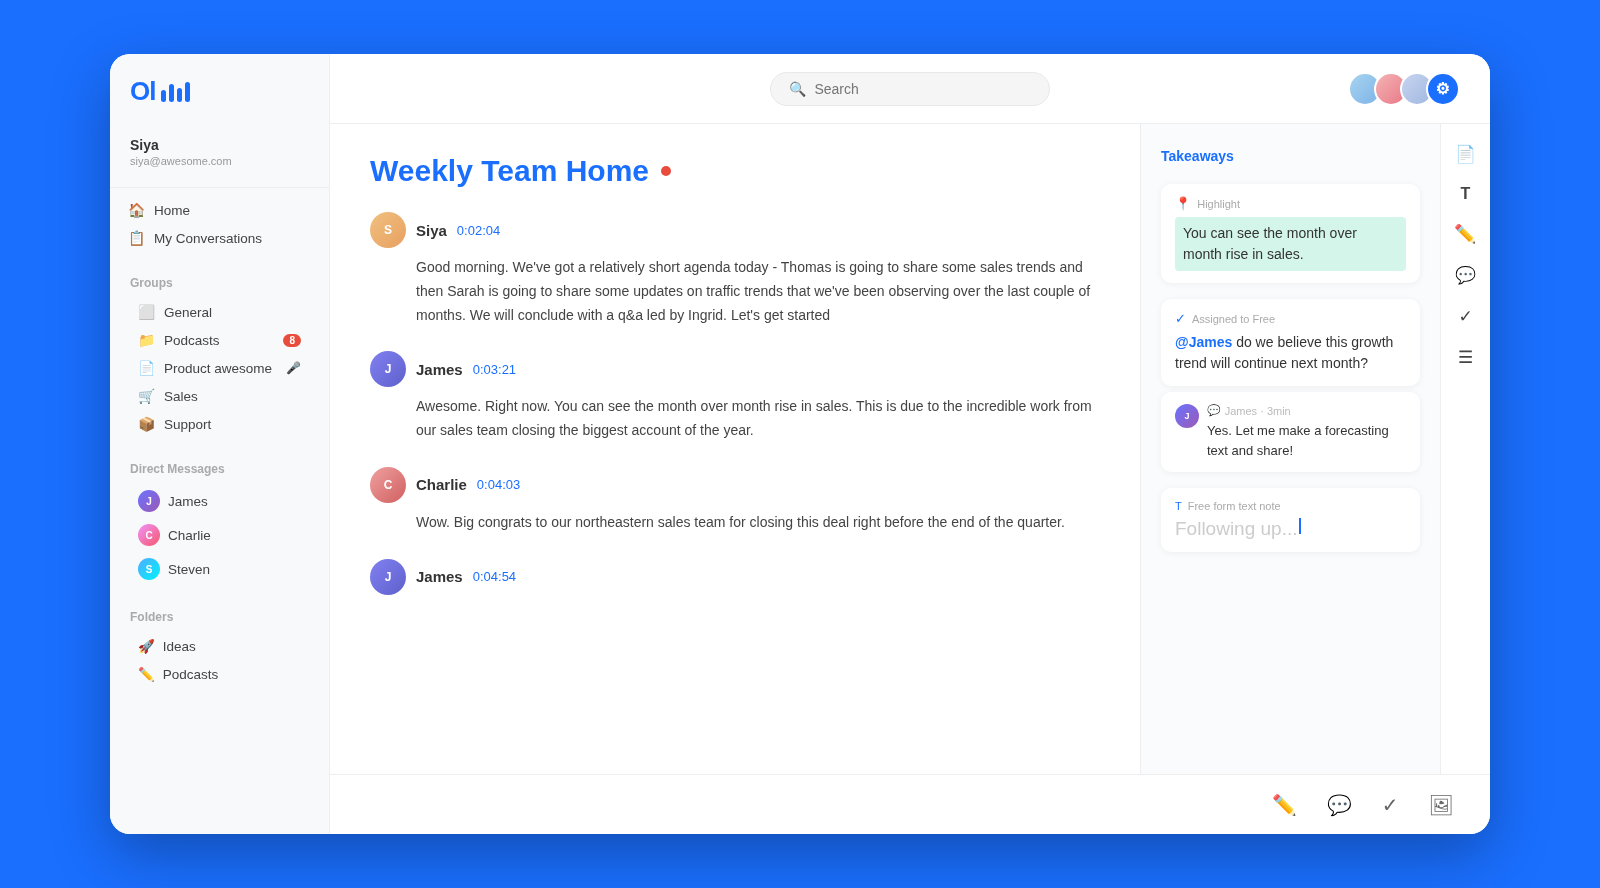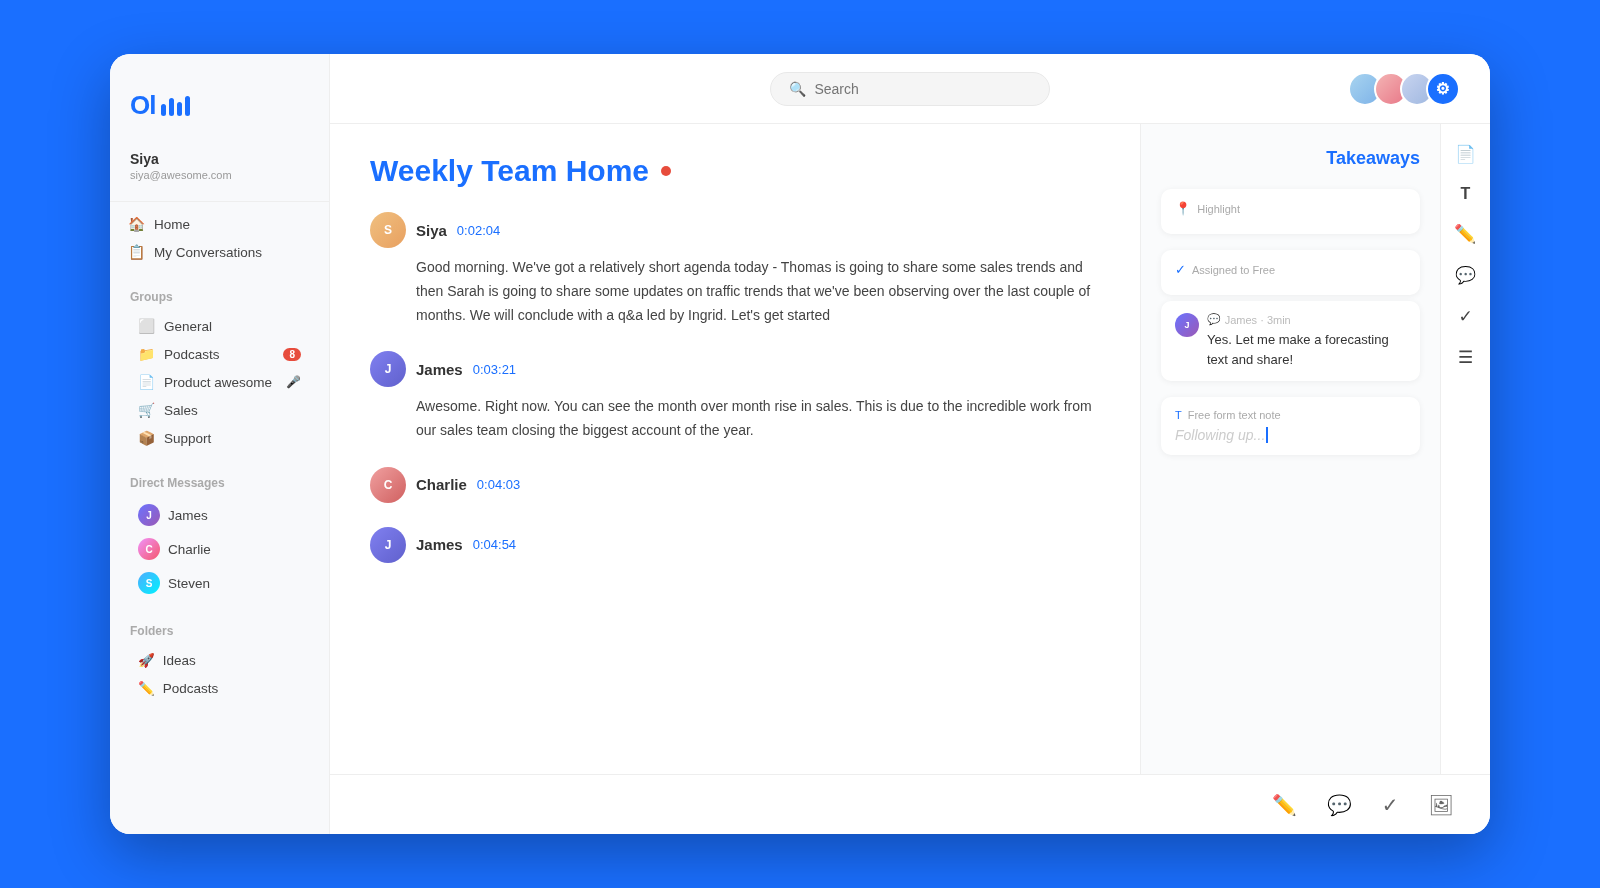--- a/index.html
+++ b/index.html
@@ -18,21 +18,21 @@
       border-radius: 20px;
       display: flex;
       overflow: hidden;
       box-shadow: 0 20px 60px rgba(0,0,0,0.3);
     }
     
     .sidebar {
       width: 220px;
       background: #f8f9fb;
       border-right: 1px solid #eee;
-      padding: 36px 0;
+      padding: 22px 0;
       flex-shrink: 0;
       display: flex;
       flex-direction: column;
     }
     .sidebar-logo {
       padding: 0 20px 20px;
       display: flex;
       align-items: center;
     }
     .logo-bars {
@@ -250,25 +250,24 @@
       background: #fafbfc;
       border-left: 1px solid #eee;
       flex-shrink: 0;
       display: flex;
       flex-direction: column;
       padding: 24px 20px;
       gap: 16px;
       overflow-y: auto;
     }
     .takeaways-title {
-      font-size: 18px;
+      font-size: 14px;
       font-weight: 700;
       color: #1a6fff;
       margin-bottom: 4px;
-      text-align: right;
     }
     .takeaway-card {
       background: white;
       border-radius: 10px;
       padding: 12px 14px;
       box-shadow: 0 1px 6px rgba(0,0,0,0.06);
     }
     .takeaway-type {
       display: flex;
       align-items: center;
@@ -333,25 +332,24 @@
     }
     .text-note-type {
       display: flex;
       align-items: center;
       gap: 6px;
       font-size: 11px;
       color: #aaa;
       margin-bottom: 6px;
     }
     .text-note-input {
-      font-size: 14px;
+      font-size: 19px;
       color: #bbb;
       display: flex;
       align-items: flex-start;
-      font-style: italic;
     }
     .cursor-blink {
       display: inline-block;
       width: 2px;
       height: 16px;
       background: #1a6fff;
       margin-left: 1px;
       animation: blink 1s infinite;
     }
     @keyframes blink { 0%,100%{opacity:1} 50%{opacity:0} }
@@ -520,45 +518,50 @@
           </div>
           <div class="msg-body">Awesome. Right now. You can see the month over month rise in sales. This is due to the incredible work from our sales team closing the biggest account of the year.</div>
         </div>
 
         <div class="message-group">
           <div class="message-header">
             <div class="msg-avatar" style="background:linear-gradient(135deg,#f0a0a0,#d06060);">C</div>
             <span class="msg-name">Charlie</span>
             <span class="msg-time">0:04:03</span>
           </div>
+          <div class="msg-body">Wow. Big congrats to our northeastern sales team for closing this deal right before the end of the quarter.</div>
         </div>
 
         <div class="message-group">
           <div class="message-header">
             <div class="msg-avatar" style="background:linear-gradient(135deg,#8080f0,#6060cc);">J</div>
             <span class="msg-name">James</span>
             <span class="msg-time">0:04:54</span>
           </div>
         </div>
       </div>
 
       <div class="takeaways-panel">
         <div class="takeaways-title">Takeaways</div>
 
         <div class="takeaway-card">
           <div class="takeaway-type">
             <span class="type-icon highlight-icon">📍</span>
             <span>Highlight</span>
           </div>
+          <div class="takeaway-text highlight-text">You can see the month over month rise in sales.</div>
         </div>
 
         <div class="takeaway-card">
           <div class="takeaway-type assign-header">
             <span class="type-icon" style="color:#1a6fff;">✓</span>
             <span>Assigned to Free</span>
+          </div>
+          <div class="takeaway-text">
+            <span class="mention">@James</span><span> do we believe this growth trend will continue next month?</span>
           </div>
         </div>
 
         <div class="takeaway-card" style="margin-top:-10px;">
           <div class="james-msg-row">
             <div class="james-avatar-small">J</div>
             <div class="james-msg-content">
               <div class="james-msg-meta">
                 <span>💬</span>
                 <span>James · 3min</span>

